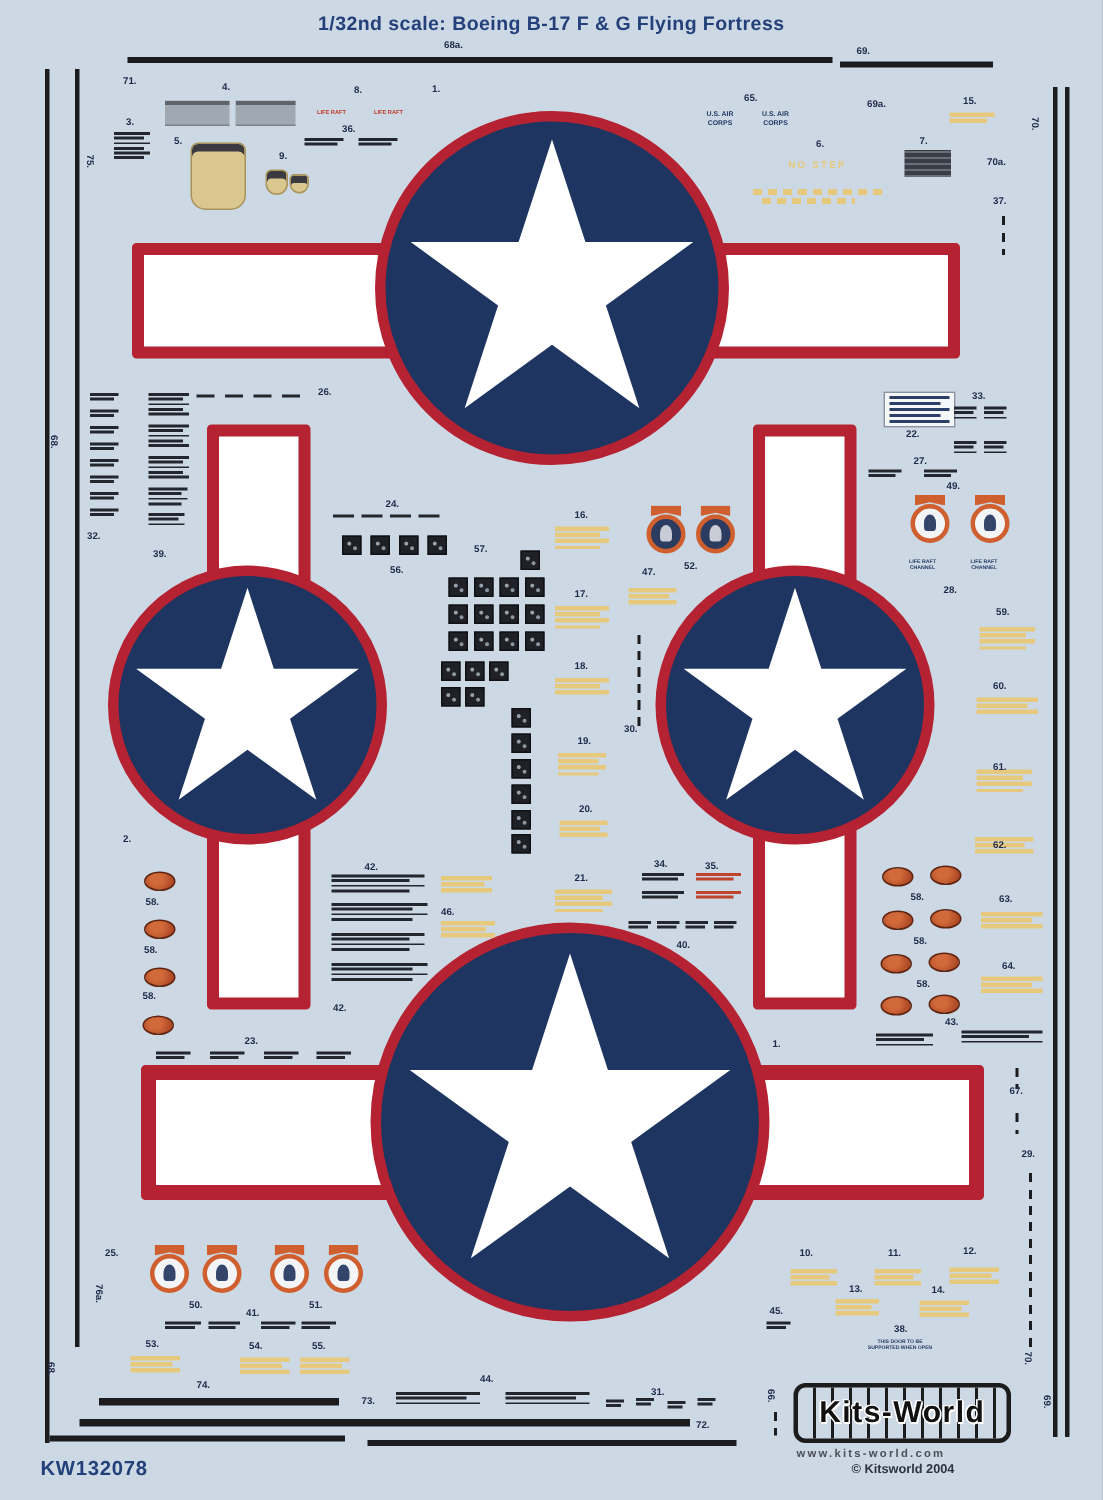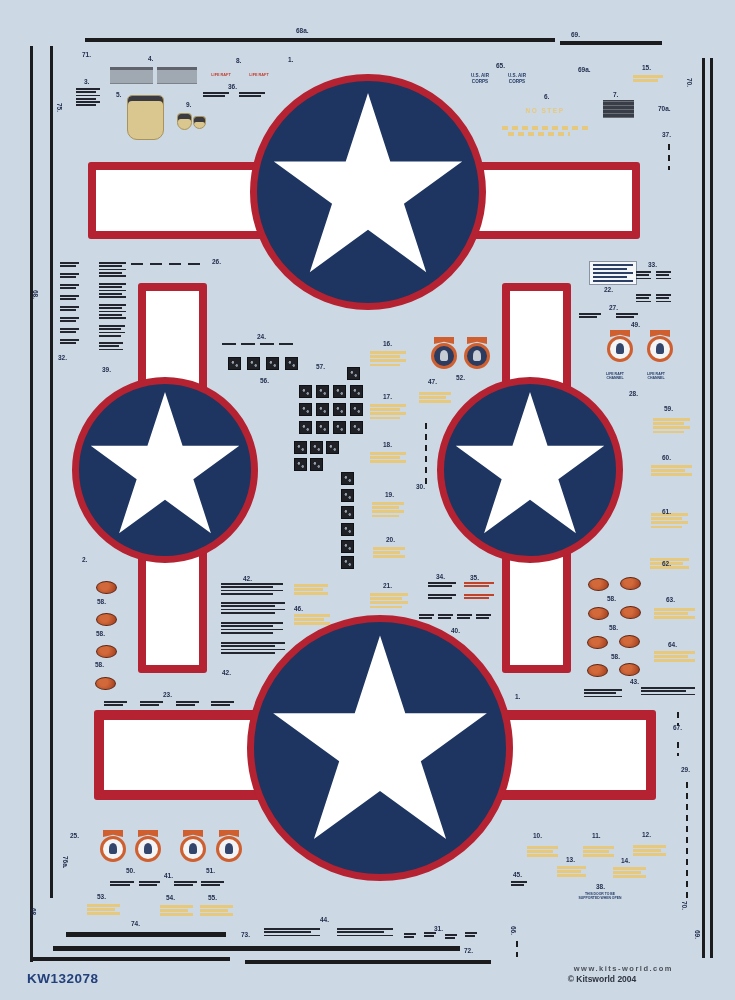--- a/index.html
+++ b/index.html
@@ -9,30 +9,34 @@
   .title{position:absolute;top:8px;left:0;width:735px;text-align:center;
          font-size:13px;font-weight:bold;color:#23407a;letter-spacing:.3px;}
   .lbl{position:absolute;font-weight:bold;color:#1e2a4a;font-size:6.5px;line-height:1;white-space:nowrap;}
   .lbl.rot{transform:rotate(90deg);transform-origin:0 0;}
   .txt{position:absolute;font-weight:bold;line-height:1.2;white-space:pre-line;text-align:center;}
   .logo{position:absolute;left:529px;top:922px;width:145px;height:40px;border:3px solid #1c1c1c;
         border-radius:8px;box-sizing:border-box;display:flex;align-items:center;justify-content:center;
         background:repeating-linear-gradient(90deg,transparent 0 10px,#1c1c1c 10px 12px);}
   .logo span{font-size:20px;font-weight:bold;color:#111;letter-spacing:1px;
         text-shadow:-1px 0 0 #fff,1px 0 0 #fff,0 -1px 0 #fff,0 1px 0 #fff,-1px -1px 0 #fff,1px 1px 0 #fff;}
-  .url{position:absolute;left:531px;top:964px;width:142px;text-align:right;font-size:7.5px;
+  .url{position:absolute;left:531px;top:964px;width:142px;text-align:left;font-size:7.5px;
        font-weight:bold;letter-spacing:1.5px;color:#4a4f58;}
   .copy{position:absolute;left:531px;top:974px;width:142px;text-align:center;font-size:8.5px;
        font-weight:bold;color:#2e3340;}
   .kw{position:absolute;left:27px;top:971px;font-size:13.5px;font-weight:bold;color:#23407a;letter-spacing:.5px;}
 </style>
 </head>
 <body>
 
 <div class="sheet" id="stage">
+  <div class="title">1/32nd scale: Boeing B-17 F &amp; G Flying Fortress</div>
+  <div class="logo">
+    <span>Kits-World</span>
+  </div>
   <div class="url">www.kits-world.com</div>
   <div class="copy">© Kitsworld 2004</div>
   <div class="kw">KW132078</div>
 <div class="abs" style="left: 85px; top: 38px; width: 470px; height: 3.5px; background: rgb(28, 28, 30);"></div>
     <div class="abs" style="left: 560px; top: 41px; width: 102px; height: 3.5px; background: rgb(28, 28, 30);"></div>
     <div class="abs" style="left: 30px; top: 46px; width: 3px; height: 916px; background: rgb(28, 28, 30);"></div>
     <div class="abs" style="left: 50px; top: 46px; width: 3px; height: 852px; background: rgb(28, 28, 30);"></div>
     <div class="abs" style="left: 702px; top: 58px; width: 3px; height: 900px; background: rgb(28, 28, 30);"></div>
     <div class="abs" style="left: 710px; top: 58px; width: 3px; height: 900px; background: rgb(28, 28, 30);"></div>
     <div class="abs" style="left: 66px; top: 932px; width: 160px; height: 5px; background: rgb(28, 28, 30);"></div>

